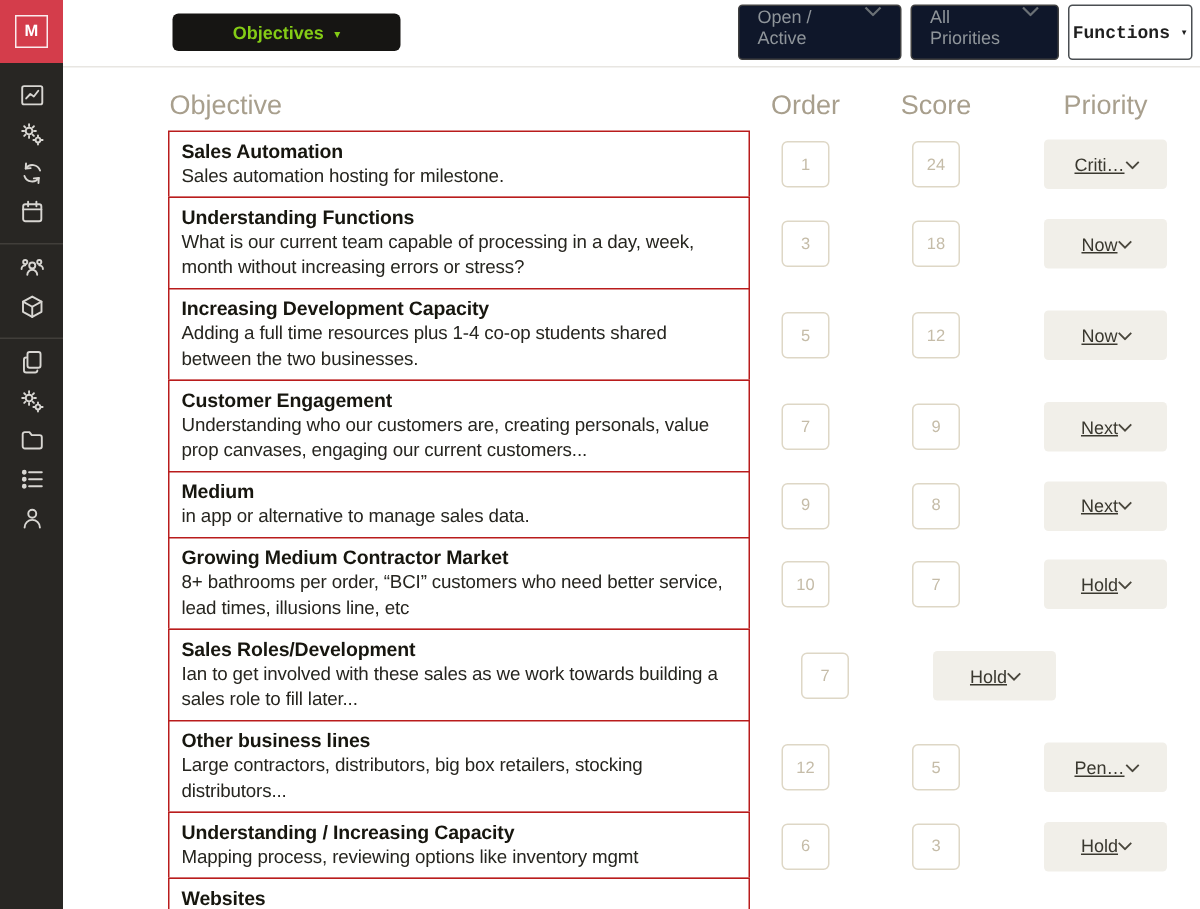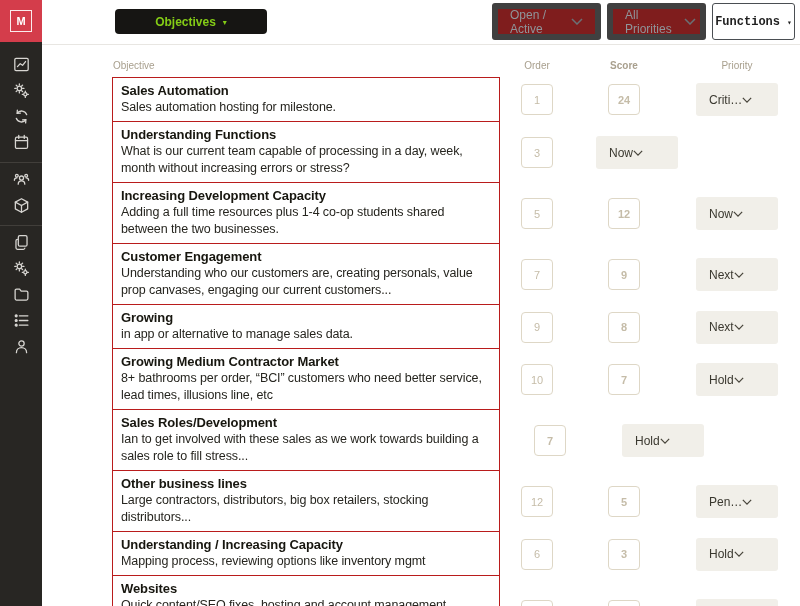--- a/index.html
+++ b/index.html
@@ -38,61 +38,61 @@
   .topbar { height: 45px; border-bottom: 1px solid #e8e6e2; position: relative; flex-shrink: 0; }
   .objectives-btn {
     position: absolute; left: 73px; top: 9px; width: 152px; height: 25px;
     background: #161513; color: #84cc16; border-radius: 4px; border: none;
     font-size: 12px; font-weight: bold; font-family: inherit;
     display: flex; align-items: center; justify-content: center; gap: 7px; cursor: pointer;
   }
   .caret { font-size: 8px; line-height: 1; position: relative; top: 1px; }
   .filters { position: absolute; right: 5px; top: 3px; display: flex; gap: 6px; height: 37px; }
   .filter-select {
-    border: 6px solid #404040; border-radius: 3px; background: #7f1d1d;
-    display: flex; align-items: center; justify-content: space-between;
+    border: 1px solid #404040; border-radius: 3px; background: #0f172a;
+    display: flex; align-items: flex-start; justify-content: space-between;
     padding: 0 12px; font-size: 12px; color: #8f959a; cursor: pointer;
   }
   .filter-select.status { width: 109px; }
   .filter-select.priority { width: 99px; gap: 12px; }
   .filter-btn {
     width: 83px; border: 1px solid #4a4e52; border-radius: 3px; background: #fff;
     display: flex; align-items: center; justify-content: center; gap: 7px;
     font-size: 12px; font-weight: bold; color: #1f1f1f; cursor: pointer; font-family: Liberation Mono, monospace;
   }
   .chev svg { stroke: #6a7075; fill: none; stroke-width: 1.5; display: block; }
   .filter-btn .caret { color: #1f1f1f; }
 
   
   .table-area { padding: 15px 0 0 70px; }
-  .header-row { display: flex; margin-bottom: 6px; font-size: 10px; color: #a89f8d; }
+  .header-row { display: flex; margin-bottom: 6px; font-size: 18px; color: #a89f8d; }
   .h-obj { width: 388px; padding-left: 1px; }
   .col-order-w { width: 74px; text-align: center; }
-  .col-score-w { width: 100px; text-align: center; font-weight: bold; }
+  .col-score-w { width: 100px; text-align: center; }
   .col-priority-w { width: 126px; text-align: center; }
 
   .row { display: flex; }
   .obj-cell {
     width: 388px; background: #fff; border: 1px solid #b91c1c;
     padding: 4px 8px 5px 8px; margin-top: -1px; cursor: pointer;
   }
   .row:first-child .obj-cell { margin-top: 0; }
   .obj-title { font-size: 13px; font-weight: bold; color: #17160f; line-height: 17px; letter-spacing: -0.1px; }
   .obj-desc { font-size: 12.5px; color: #26251f; line-height: 17px; letter-spacing: -0.1px; }
   .cell-mid { display: flex; align-items: center; justify-content: center; }
   .num-box {
     width: 32px; height: 31px; border: 1px solid #ded7c6; border-radius: 4px; background: #fff;
     display: flex; align-items: center; justify-content: center;
     font-size: 11px; color: #c5bca8; cursor: text;
   }
   .priority-select {
     width: 82px; height: 33px; background: #f1efe9; border-radius: 3px;
-    display: flex; align-items: center; justify-content: flex-start;
+    display: flex; align-items: center; justify-content: center;
     padding: 0 11px 0 13px; font-size: 12px; color: #3a382f; cursor: pointer;
-    white-space: nowrap; overflow: hidden;
+    white-space: nowrap; overflow: hidden; text-decoration: underline;
   }
   .priority-select .chev svg { stroke: #4a473d; }
 </style>
 </head>
 <body>
 
 <div class="sidebar">
   <div class="logo">
     <div class="logo-inner">M</div>
   </div>
@@ -268,20 +268,23 @@
   </div>
 
   <div class="row">
     <div class="obj-cell">
       <div class="obj-title">Understanding Functions</div>
       <div class="obj-desc">What is our current team capable of processing in a day, week, month without increasing errors or stress?</div>
     </div>
     <div class="col-order-w cell-mid">
       <div class="num-box">3</div>
     </div>
+    <div class="col-score-w cell-mid">
+      <div class="num-box">18</div>
+    </div>
     <div class="col-priority-w cell-mid">
       <div class="priority-select">
         <span>Now</span>
         <span class="chev">
           <svg width="10" height="6" viewBox="0 0 12 7">
                   <polyline points="1,1 6,6 11,1"></polyline>
                 </svg>
         </span>
       </div>
     </div>
@@ -328,21 +331,21 @@
           <svg width="10" height="6" viewBox="0 0 12 7">
                   <polyline points="1,1 6,6 11,1"></polyline>
                 </svg>
         </span>
       </div>
     </div>
   </div>
 
   <div class="row">
     <div class="obj-cell">
-      <div class="obj-title">Growing</div>
+      <div class="obj-title">Medium</div>
       <div class="obj-desc">in app or alternative to manage sales data.</div>
     </div>
     <div class="col-order-w cell-mid">
       <div class="num-box">9</div>
     </div>
     <div class="col-score-w cell-mid">
       <div class="num-box">8</div>
     </div>
     <div class="col-priority-w cell-mid">
       <div class="priority-select">
@@ -375,21 +378,21 @@
                   <polyline points="1,1 6,6 11,1"></polyline>
                 </svg>
         </span>
       </div>
     </div>
   </div>
 
   <div class="row">
     <div class="obj-cell">
       <div class="obj-title">Sales Roles/Development</div>
-      <div class="obj-desc">Ian to get involved with these sales as we work towards building a sales role to fill stress...</div>
+      <div class="obj-desc">Ian to get involved with these sales as we work towards building a sales role to fill later...</div>
     </div>
     <div class="col-score-w cell-mid">
       <div class="num-box">7</div>
     </div>
     <div class="col-priority-w cell-mid">
       <div class="priority-select">
         <span>Hold</span>
         <span class="chev">
           <svg width="10" height="6" viewBox="0 0 12 7">
                   <polyline points="1,1 6,6 11,1"></polyline>

